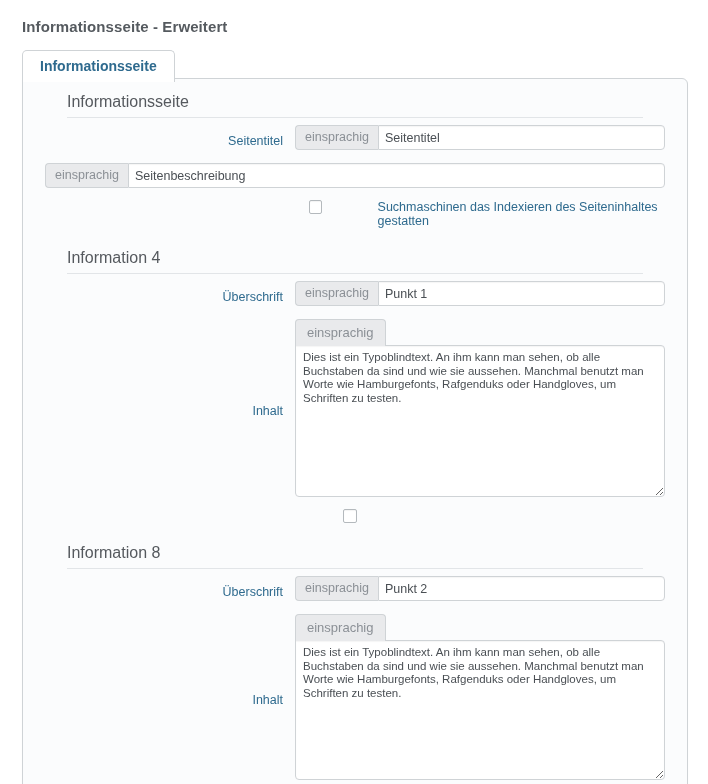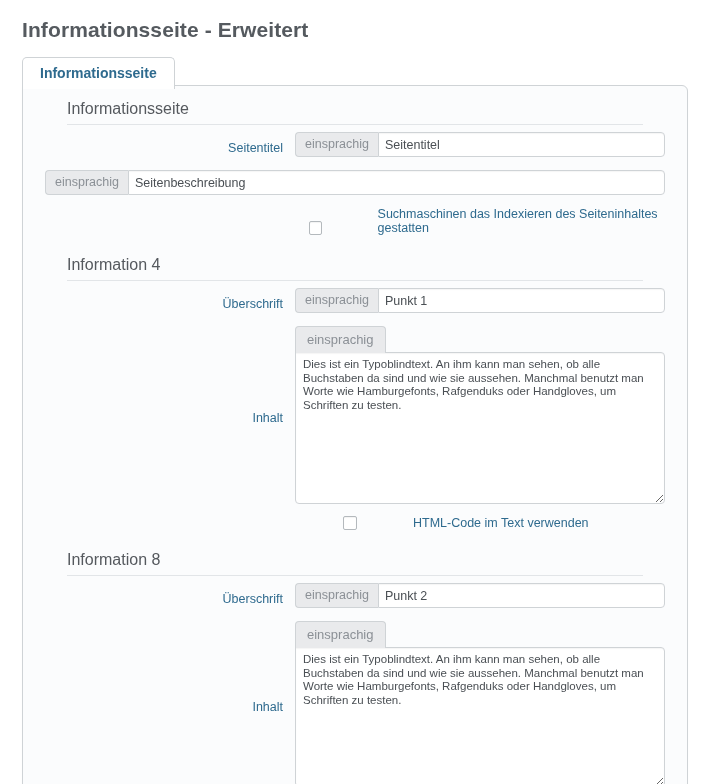--- a/index.html
+++ b/index.html
@@ -11,21 +11,21 @@
   body {
     width: 708px;
     height: 784px;
     overflow: hidden;
   }
   .page {
     width: 708px;
     position: relative;
   }
   .page-title {
-    font-size: 21px;
+    font-size: 15px;
     font-weight: bold;
     color: #555a5f;
     padding: 18px 0 14px 22px;
     letter-spacing: 0.1px;
   }
 
   
   .tabstrip {
     position: relative;
     margin-left: 22px;
@@ -149,21 +149,21 @@
     line-height: 13.5px;
     resize: vertical;
     outline: none;
     box-shadow: inset 0 1px 1px rgba(0,0,0,0.04);
   }
   .textarea.short {
     height: 140px;
   }
   .check-row {
     display: flex;
-    align-items: flex-end;
+    align-items: flex-start;
     margin: 0 22px;
     padding: 6px 0 7px 0;
     gap: 48px;
   }
   .check-spacer {
     width: 250px;
     padding-right: 12px;
     box-sizing: border-box;
   }
   .checkbox {
@@ -241,21 +241,20 @@
       <div class="field-label">Inhalt</div>
       <div class="field-control">
         <span class="lang-tag-standalone">einsprachig</span>
         <textarea class="textarea" style="">Dies ist ein Typoblindtext. An ihm kann man sehen, ob alle Buchstaben da sind und wie sie aussehen. Manchmal benutzt man Worte wie Hamburgefonts, Rafgenduks oder Handgloves, um Schriften zu testen.</textarea>
       </div>
     </div>
 
     <div class="check-row">
       <div class="check-spacer"></div>
       <span class="checkbox"></span>
-      <span class="check-label">HTML-Code im Text verwenden</span>
     </div>
 
     <div class="section-head-wrap">
       <div class="section-head">Information 8</div>
     </div>
 
     <div class="field-row">
       <div class="field-label">Überschrift</div>
       <div class="field-control">
         <div class="input-combo">

